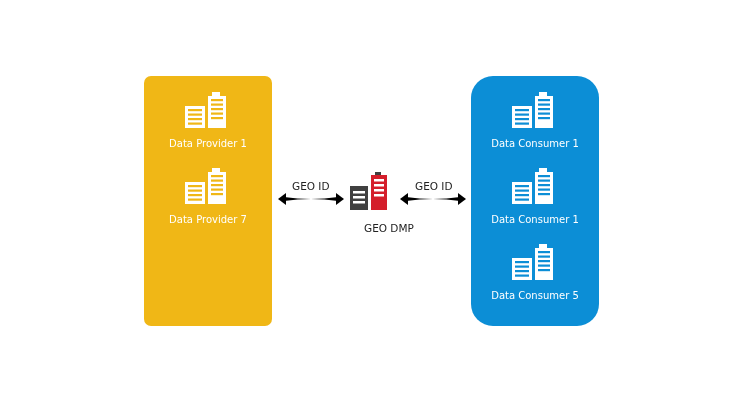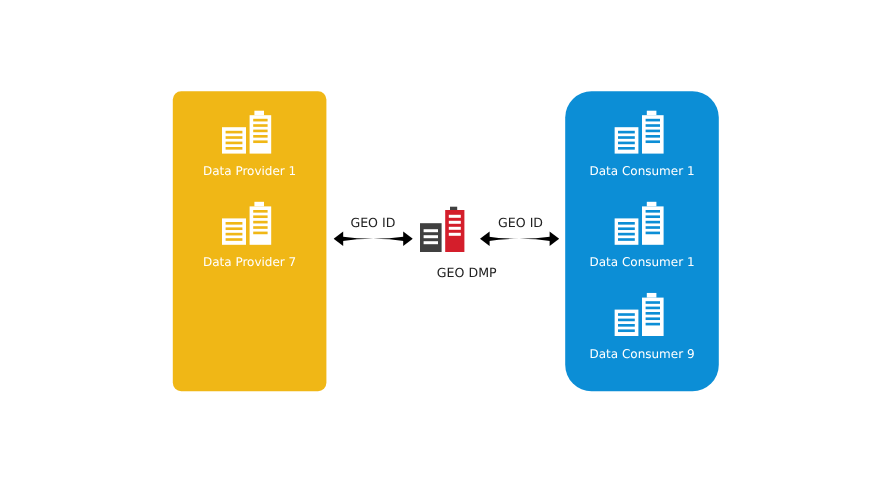--- a/index.html
+++ b/index.html
@@ -106,21 +106,21 @@
           <rect x="3" y="30.5" width="14" height="2.2" fill="#0c8ed6"></rect>
           <rect x="27" y="0" width="8" height="4"></rect>
           <rect x="23" y="4" width="18" height="32"></rect>
           <rect x="26" y="7" width="12" height="2.2" fill="#0c8ed6"></rect>
           <rect x="26" y="11.5" width="12" height="2.2" fill="#0c8ed6"></rect>
           <rect x="26" y="16" width="12" height="2.2" fill="#0c8ed6"></rect>
           <rect x="26" y="20.5" width="12" height="2.2" fill="#0c8ed6"></rect>
           <rect x="26" y="25" width="12" height="2.2" fill="#0c8ed6"></rect>
         </g>
       </svg>
-    <div class="lbl">Data Consumer 9</div>
+    <div class="lbl">Data Consumer 5</div>
   </div>
 </div>
 
 <div class="txt" style="left:292px;top:180px">GEO ID</div>
 <svg class="arrow" style="left:278px;top:192px" width="66" height="14">
   <polygon points="0,7 8,1 8,13" fill="#000"></polygon>
     <polygon points="66,7 58,1 58,13" fill="#000"></polygon>
   <path d="M6,5 Q33,9 60,5 L60,9 Q33,5 6,9 Z" fill="#000"></path>
 </svg>
 

